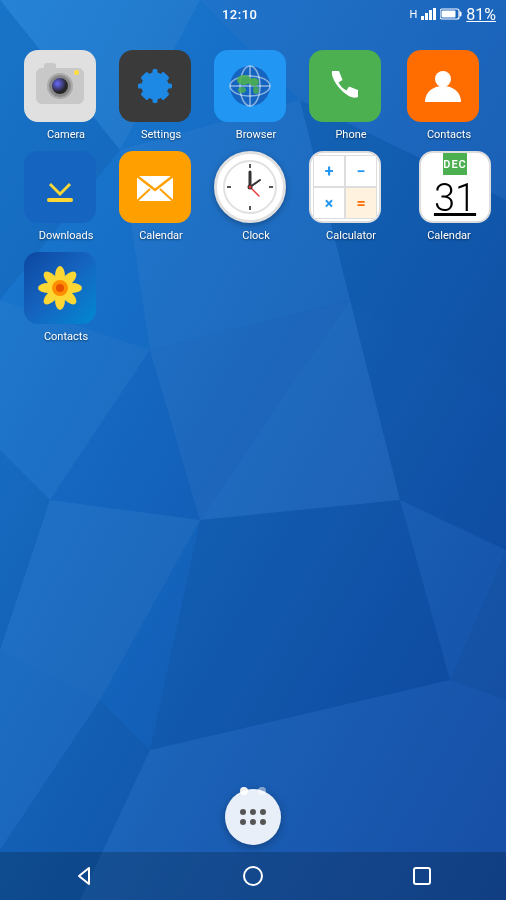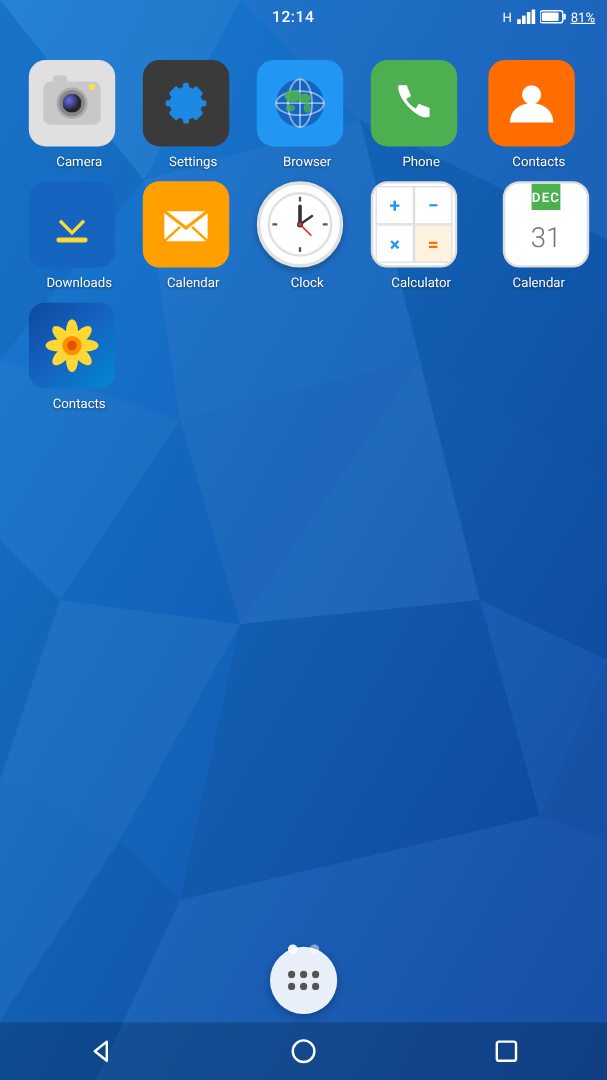--- a/index.html
+++ b/index.html
@@ -292,23 +292,24 @@
       color: white;
       font-size: 11px;
       font-weight: 600;
       letter-spacing: 1px;
     }
     .cal-num {
       flex: 1;
       display: flex;
       align-items: center;
       justify-content: center;
-      font-size: 23px;
+      font-size: 38px;
       font-weight: 300;
-      color: #737373;
+      color: #000000;
+      text-decoration: underline;
     }
 
     
     .gear-svg {
       width: 46px; height: 46px;
       fill: #1e88e5;
     }
 
     
     .phone-svg {
@@ -378,37 +379,37 @@
   <polygon points="100,700 150,750 80,900 0,900 0,850" fill="rgba(0,0,0,0.04)"></polygon>
   <polygon points="150,750 450,680 506,700 506,900 80,900" fill="rgba(255,255,255,0.04)"></polygon>
   <polygon points="450,680 506,700 506,550" fill="rgba(0,0,0,0.03)"></polygon>
   <polygon points="0,0 0,300 120,150" fill="rgba(30,100,200,0.1)"></polygon>
   <polygon points="506,0 506,200 300,100 200,0" fill="rgba(20,80,180,0.08)"></polygon>
   <polygon points="150,350 50,500 200,520 350,300" fill="rgba(10,60,160,0.07)"></polygon>
 </svg>
 
 <div class="status-bar">
   <div class="status-left"></div>
-  <div class="status-center">12:14</div>
+  <div class="status-center">12:10</div>
   <div class="status-right">
     <span style="font-size:11px;">H</span>
 
     <div class="signal-icon">
       <div class="signal-bar" style="height:4px;"></div>
       <div class="signal-bar" style="height:7px;"></div>
       <div class="signal-bar" style="height:10px;"></div>
       <div class="signal-bar" style="height:12px;"></div>
     </div>
 
     <svg width="22" height="12" viewBox="0 0 22 12">
       <rect x="0" y="1" width="19" height="10" rx="2" fill="none" stroke="white" stroke-width="1.2"></rect>
       <rect x="19.5" y="3.5" width="2" height="5" rx="1" fill="white"></rect>
       <rect x="1.5" y="2.5" width="14" height="7" rx="1" fill="white"></rect>
     </svg>
-    <span style="font-size:11px;text-decoration:underline;">81%</span>
+    <span style="font-size:16px;text-decoration:underline;">81%</span>
   </div>
 </div>
 
 <div class="app-grid">
 
   <div class="app-item">
     <div class="app-icon icon-camera">
       <div class="camera-body">
         <div class="camera-bump"></div>
         <div class="camera-flash"></div>

